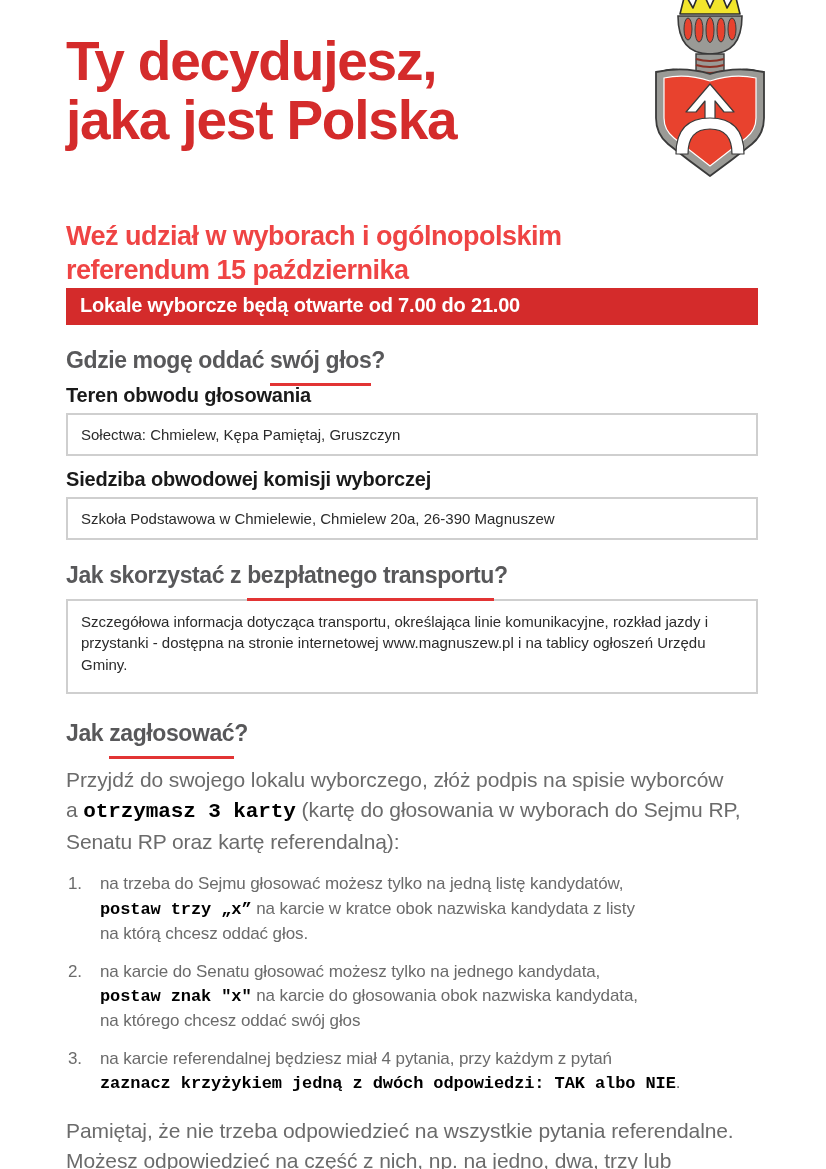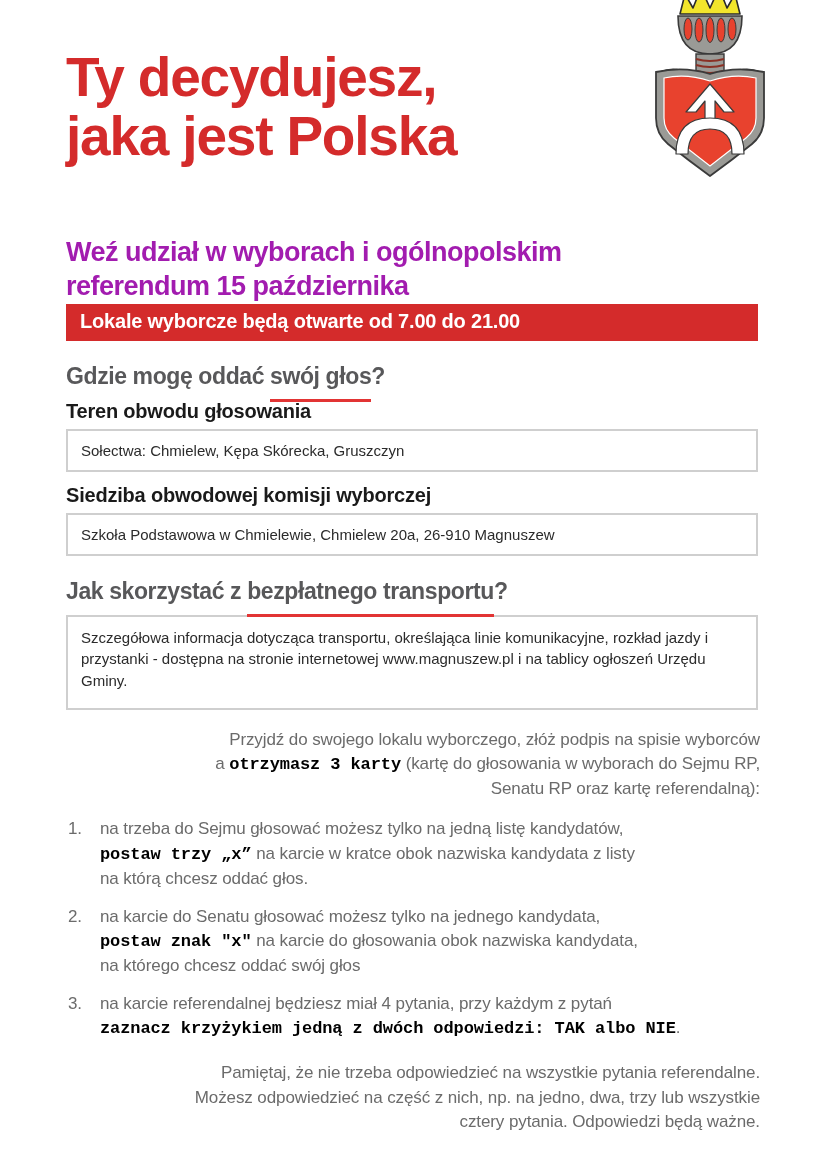--- a/index.html
+++ b/index.html
@@ -18,21 +18,21 @@
     position: relative;
     width: 826px;
     height: 1169px;
     box-sizing: border-box;
     padding: 0 66px;
   }
 
   
   .header {
     position: relative;
-    padding-top: 48px;
+    padding-top: 32px;
     min-height: 175px;
   }
   .title {
     color: #d42b2b;
     font-size: 55px;
     font-weight: bold;
     line-height: 1.08;
     letter-spacing: -1.2px;
     margin: 0;
     max-width: 560px;
@@ -41,21 +41,21 @@
   .emblem {
     position: absolute;
     top: -32px;
     right: -36px;
     width: 160px;
     height: 215px;
   }
 
   
   .subtitle {
-    color: #a21caf;
+    color: #ef4444;
     font-size: 27px;
     font-weight: bold;
     line-height: 1.27;
     letter-spacing: -0.5px;
     margin: 12px 0 0 0;
     white-space: pre-line;
   }
 
   
   .banner {
@@ -100,26 +100,25 @@
     line-height: 1.42;
     margin-bottom: 12px;
     box-sizing: border-box;
     width: 692px;
   }
   .field-box.multi { padding: 10px 13px 17px 13px; }
 
   
   .body-text {
     color: #6b6b6b;
-    font-size: 17px;
+    font-size: 21px;
     line-height: 1.42;
     margin: 0 0 16px 0;
     white-space: pre-line;
     letter-spacing: -0.1px;
-    text-align: right;
   }
   .body-text b, .num-list b { color: #000000; font-weight: bold; font-family: Liberation Mono, monospace; }
 
   .num-list {
     margin: 0 0 14px 0;
     padding: 0;
     list-style: none;
     color: #6b6b6b;
     font-size: 17px;
     line-height: 1.42;
@@ -185,32 +184,35 @@
 
   
   <div class="banner">Lokale wyborcze będą otwarte od 7.00 do 21.00</div>
 
   
   <div class="sec-head">
     <span>Gdzie mogę oddać </span><span class="u">swój głos</span><span>?</span>
   </div>
 
   <div class="field-label">Teren obwodu głosowania</div>
-  <div class="field-box">Sołectwa: Chmielew, Kępa Skórecka, Gruszczyn</div>
+  <div class="field-box">Sołectwa: Chmielew, Kępa Pamiętaj, Gruszczyn</div>
 
   <div class="field-label">Siedziba obwodowej komisji wyborczej</div>
-  <div class="field-box">Szkoła Podstawowa w Chmielewie, Chmielew 20a, 26-910 Magnuszew</div>
+  <div class="field-box">Szkoła Podstawowa w Chmielewie, Chmielew 20a, 26-390 Magnuszew</div>
 
   
   <div class="sec-head">
     <span>Jak skorzystać z </span><span class="u">bezpłatnego transportu</span><span>?</span>
   </div>
   <div class="field-box multi">Szczegółowa informacja dotycząca transportu, określająca linie komunikacyjne, rozkład jazdy i przystanki - dostępna na stronie internetowej www.magnuszew.pl i na tablicy ogłoszeń Urzędu Gminy.</div>
 
   
+  <div class="sec-head" style="margin-top:26px;">
+    <span>Jak </span><span class="u">zagłosować</span><span>?</span>
+  </div>
 
   <p class="body-text" style="margin-top:18px;"><span>Przyjdź do swojego lokalu wyborczego, złóż podpis na spisie wyborców
 a </span><b>otrzymasz 3 karty</b><span> (kartę do głosowania w wyborach do Sejmu RP,
 Senatu RP oraz kartę referendalną):</span></p>
 
   <ul class="num-list">
     <li><span class="marker">1.</span><span>na trzeba do Sejmu głosować możesz tylko na jedną listę kandydatów,
 </span><b>postaw trzy „x”</b><span> na karcie w kratce obok nazwiska kandydata z listy
 na którą chcesz oddać głos.</span></li>
     <li><span class="marker">2.</span><span>na karcie do Senatu głosować możesz tylko na jednego kandydata,

